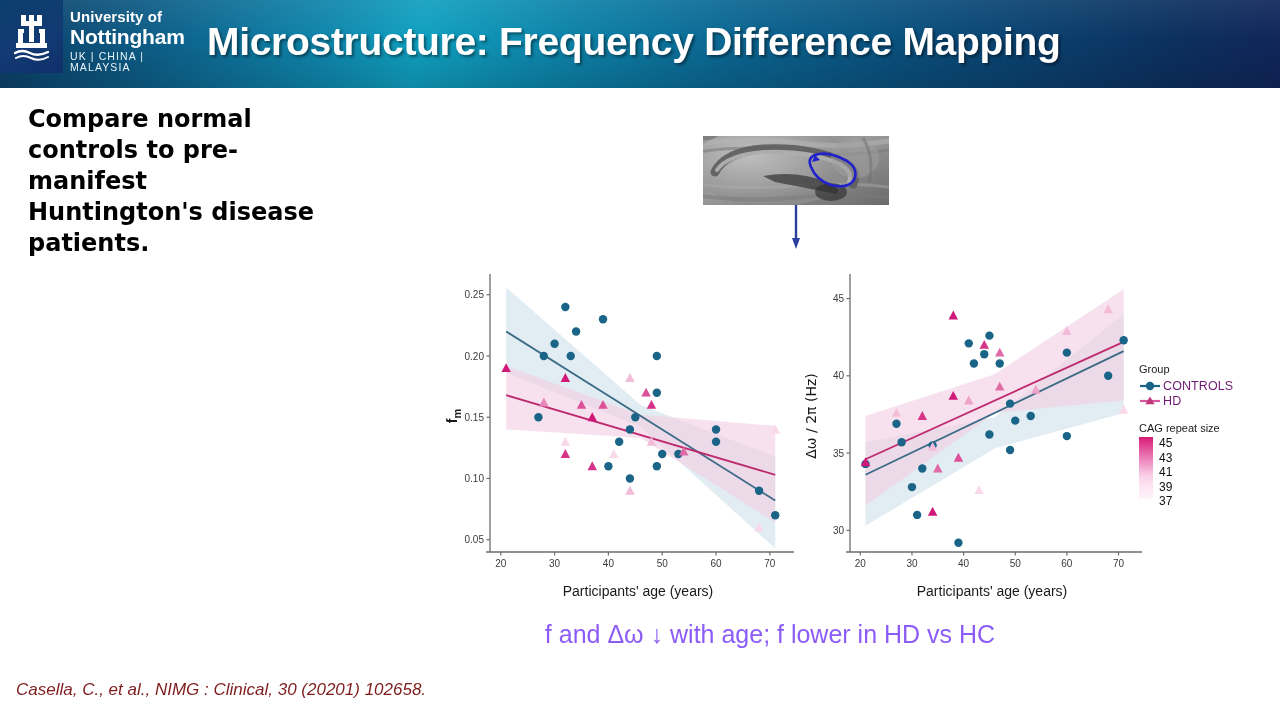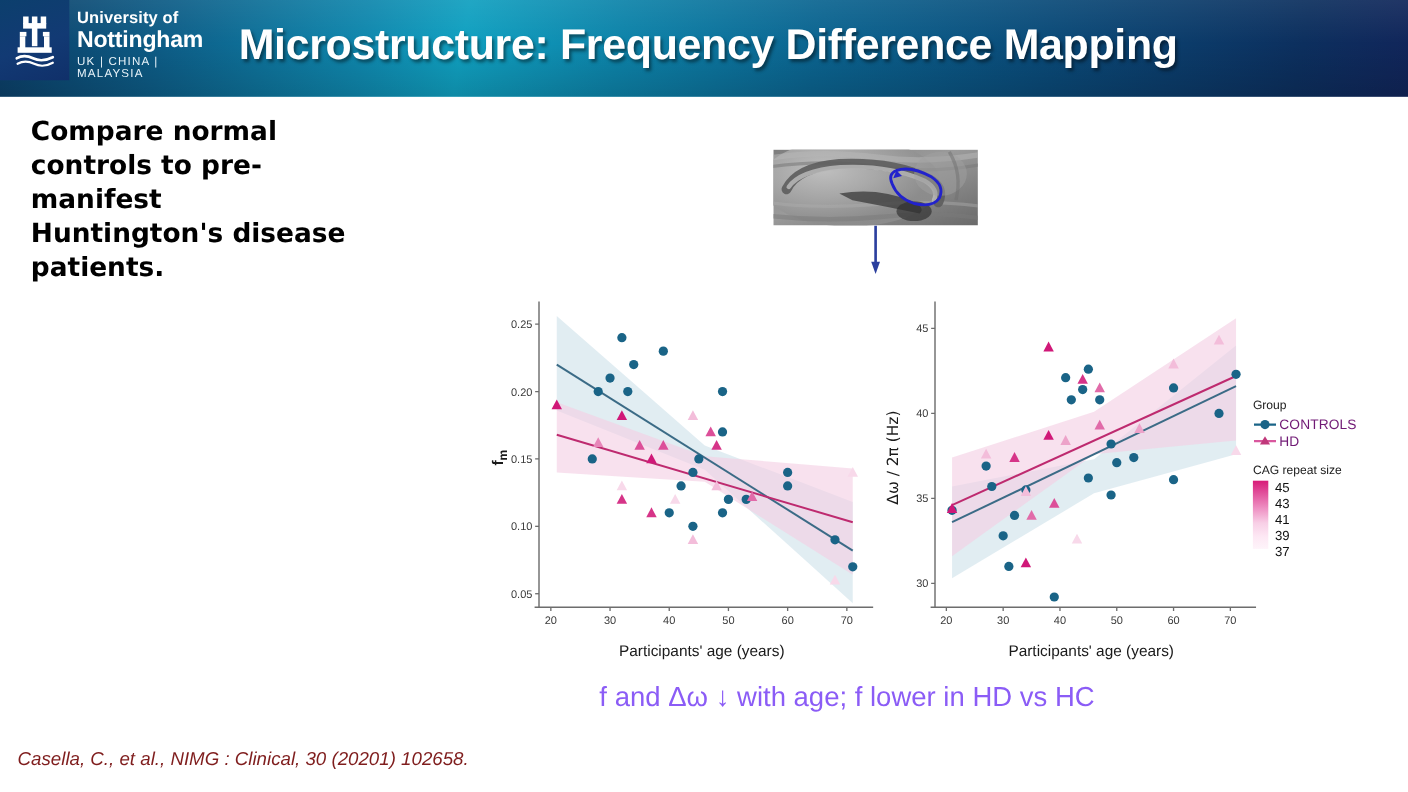--- a/index.html
+++ b/index.html
@@ -26,21 +26,21 @@
   .logo-block{
     position:absolute;left:0;top:0;width:63px;height:73px;
     background:linear-gradient(160deg,#0c3f6d 0%,#123a74 55%,#10306a 100%);
   }
   .logo-mark{position:absolute;left:14px;top:12px;width:38px;height:50px;}
   .logo-text{position:absolute;left:70px;top:9px;color:#ffffff;line-height:1;}
   .logo-l1{font-size:15px;font-weight:bold;letter-spacing:.1px;}
   .logo-l2{font-size:21px;font-weight:bold;letter-spacing:-.2px;margin-top:2px;}
   .logo-l3{font-size:10.5px;letter-spacing:1.1px;margin-top:4px;color:#e9f4fa;}
   .slide-title{
-    position:absolute;left:217px;top:20px;width:1020px;
+    position:absolute;left:207px;top:20px;width:1020px;
     color:#ffffff;font-size:39px;font-weight:bold;letter-spacing:-.3px;
     text-shadow:2px 2px 3px rgba(0,0,0,.45);
     white-space:nowrap;
   }
 
   
   .bullets{position:absolute;left:28px;top:104px;width:300px;}
   .bullet{
     font-size:24px;line-height:1.29;color:#000000;margin:0 0 22px 0;
   }

